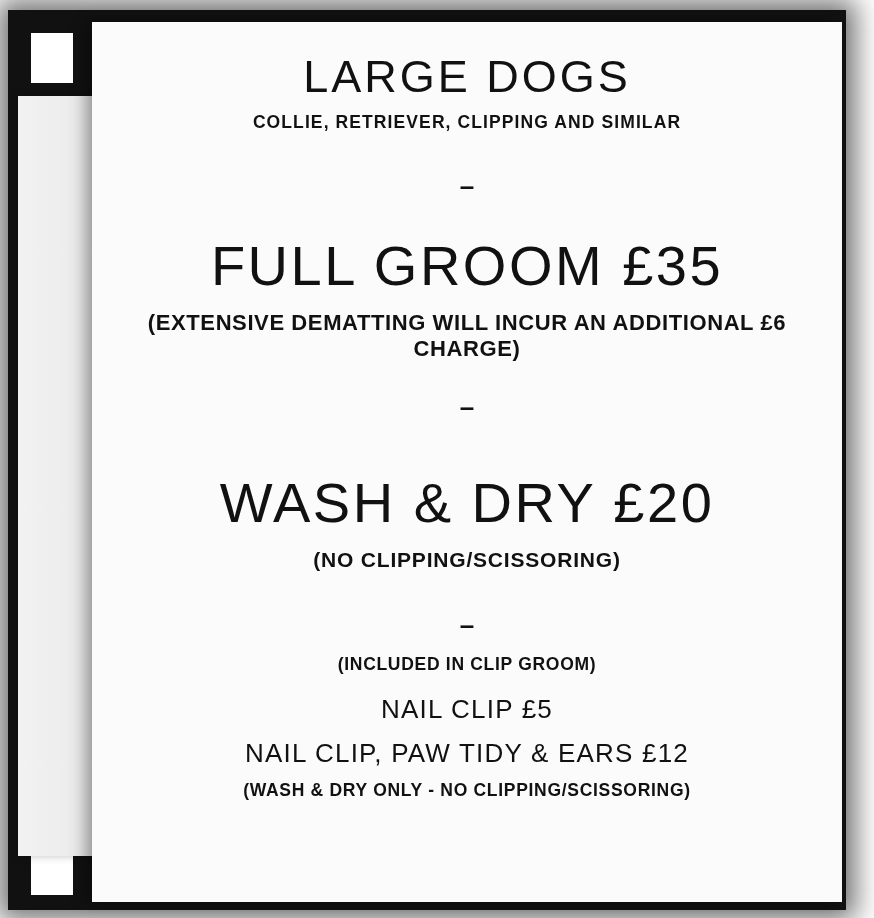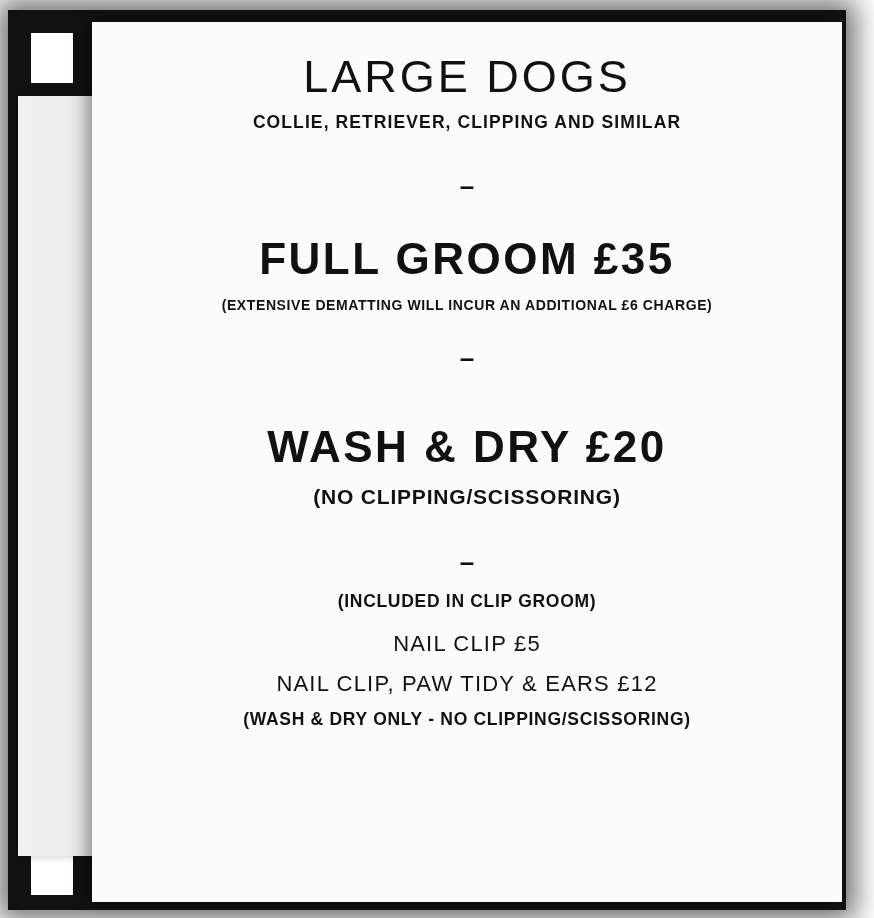--- a/index.html
+++ b/index.html
@@ -94,31 +94,31 @@
     font-size: 26px;
     font-weight: bold;
     letter-spacing: 0;
     line-height: 1;
   }
   .dash-wrap-1 { margin-top: 40px; }
   .dash-wrap-2 { margin-top: 32px; }
   .dash-wrap-3 { margin-top: 40px; }
 
   .h2 {
-    font-size: 44px;
+    font-size: 56px;
     letter-spacing: 2.5px;
-    font-weight: 700;
+    font-weight: 400;
     margin: 0;
     line-height: 1.1;
   }
   .h2-wrap-1 { margin-top: 36px; }
   .h2-wrap-2 { margin-top: 52px; }
 
   .note {
-    font-size: 14px;
+    font-size: 22px;
     font-weight: bold;
     letter-spacing: 0.6px;
     margin-top: 14px;
   }
   .note-small {
     font-size: 21px;
     font-weight: bold;
     letter-spacing: 0.8px;
     margin-top: 14px;
   }
@@ -134,21 +134,21 @@
   .extras-note {
     font-size: 17.5px;
     font-weight: bold;
     letter-spacing: 0.7px;
     margin-top: 16px;
   }
   .extras-list {
     margin-top: 20px;
   }
   .extra-item {
-    font-size: 22px;
+    font-size: 26px;
     letter-spacing: 1.2px;
     font-weight: 400;
     margin-top: 16px;
     line-height: 1.1;
   }
   .footnote {
     font-size: 17.5px;
     font-weight: bold;
     letter-spacing: 0.7px;
     margin-top: 12px;

